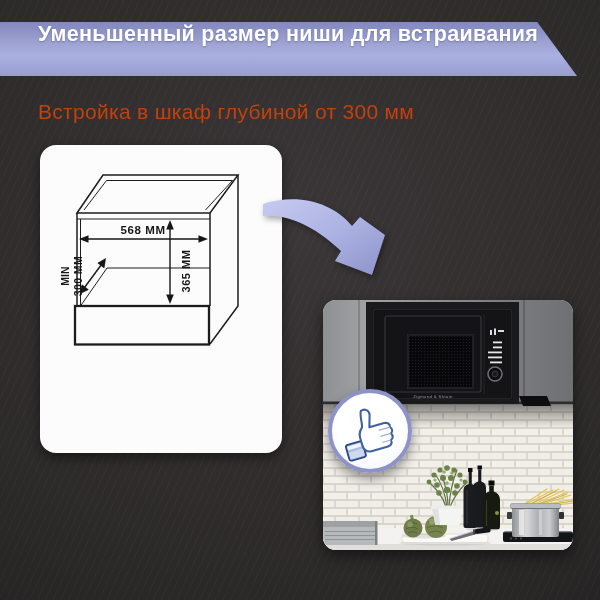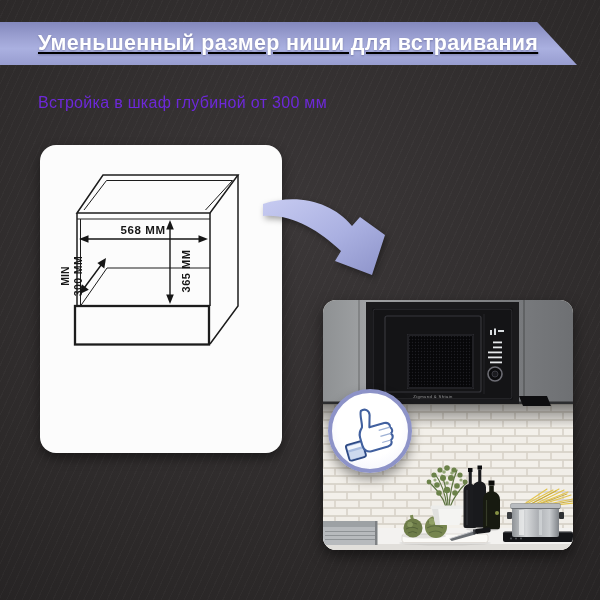--- a/index.html
+++ b/index.html
@@ -4,33 +4,32 @@
 <style>
   html,body{margin:0;padding:0;}
   body{
     width:600px;height:600px;position:relative;overflow:hidden;
     font-family:"Liberation Sans",sans-serif;
     background:
       repeating-linear-gradient(115deg, rgba(255,255,255,0.022) 0 1px, rgba(0,0,0,0) 1px 7px),
       radial-gradient(120% 105% at 48% 38%, #3b3738 0%, #2c2929 55%, #1e1c1d 100%);
   }
   .banner{
-    position:absolute;left:0;top:22px;width:577px;height:43px;
+    position:absolute;left:0;top:22px;width:577px;height:54px;
     background:linear-gradient(180deg,#8388bd 0%,#9da2d3 38%,#aab0e0 62%,#989dd0 100%);
     clip-path:polygon(0 0, 93.1% 0, 100% 100%, 0 100%);
-    display:flex;align-items:center;
+    display:flex;align-items:flex-start;
     filter:drop-shadow(0 4px 5px rgba(0,0,0,0.45));
-    text-decoration:underline;
   }
   .banner-title{
     padding-left:38px;color:#ffffff;font-size:21.5px;font-weight:bold;
     letter-spacing:0.3px;text-shadow:0 1px 2px rgba(40,40,80,0.35);white-space:nowrap;
   }
   .subtitle{
-    position:absolute;left:38px;top:94px;color:#6d28d9;font-size:16px;
+    position:absolute;left:38px;top:100px;color:#c2410c;font-size:21px;
     letter-spacing:0.3px;white-space:nowrap;
   }
   .card{
     position:absolute;left:40px;top:145px;width:242px;height:308px;
     background:#fcfcfc;border-radius:16px;
     box-shadow:0 5px 12px rgba(0,0,0,0.45);
   }
   .card svg{position:absolute;left:0;top:0;}
   .dim-text{font-family:"Liberation Sans",sans-serif;font-weight:bold;fill:#161616;}
   .swoosh{position:absolute;left:255px;top:185px;width:140px;height:110px;

